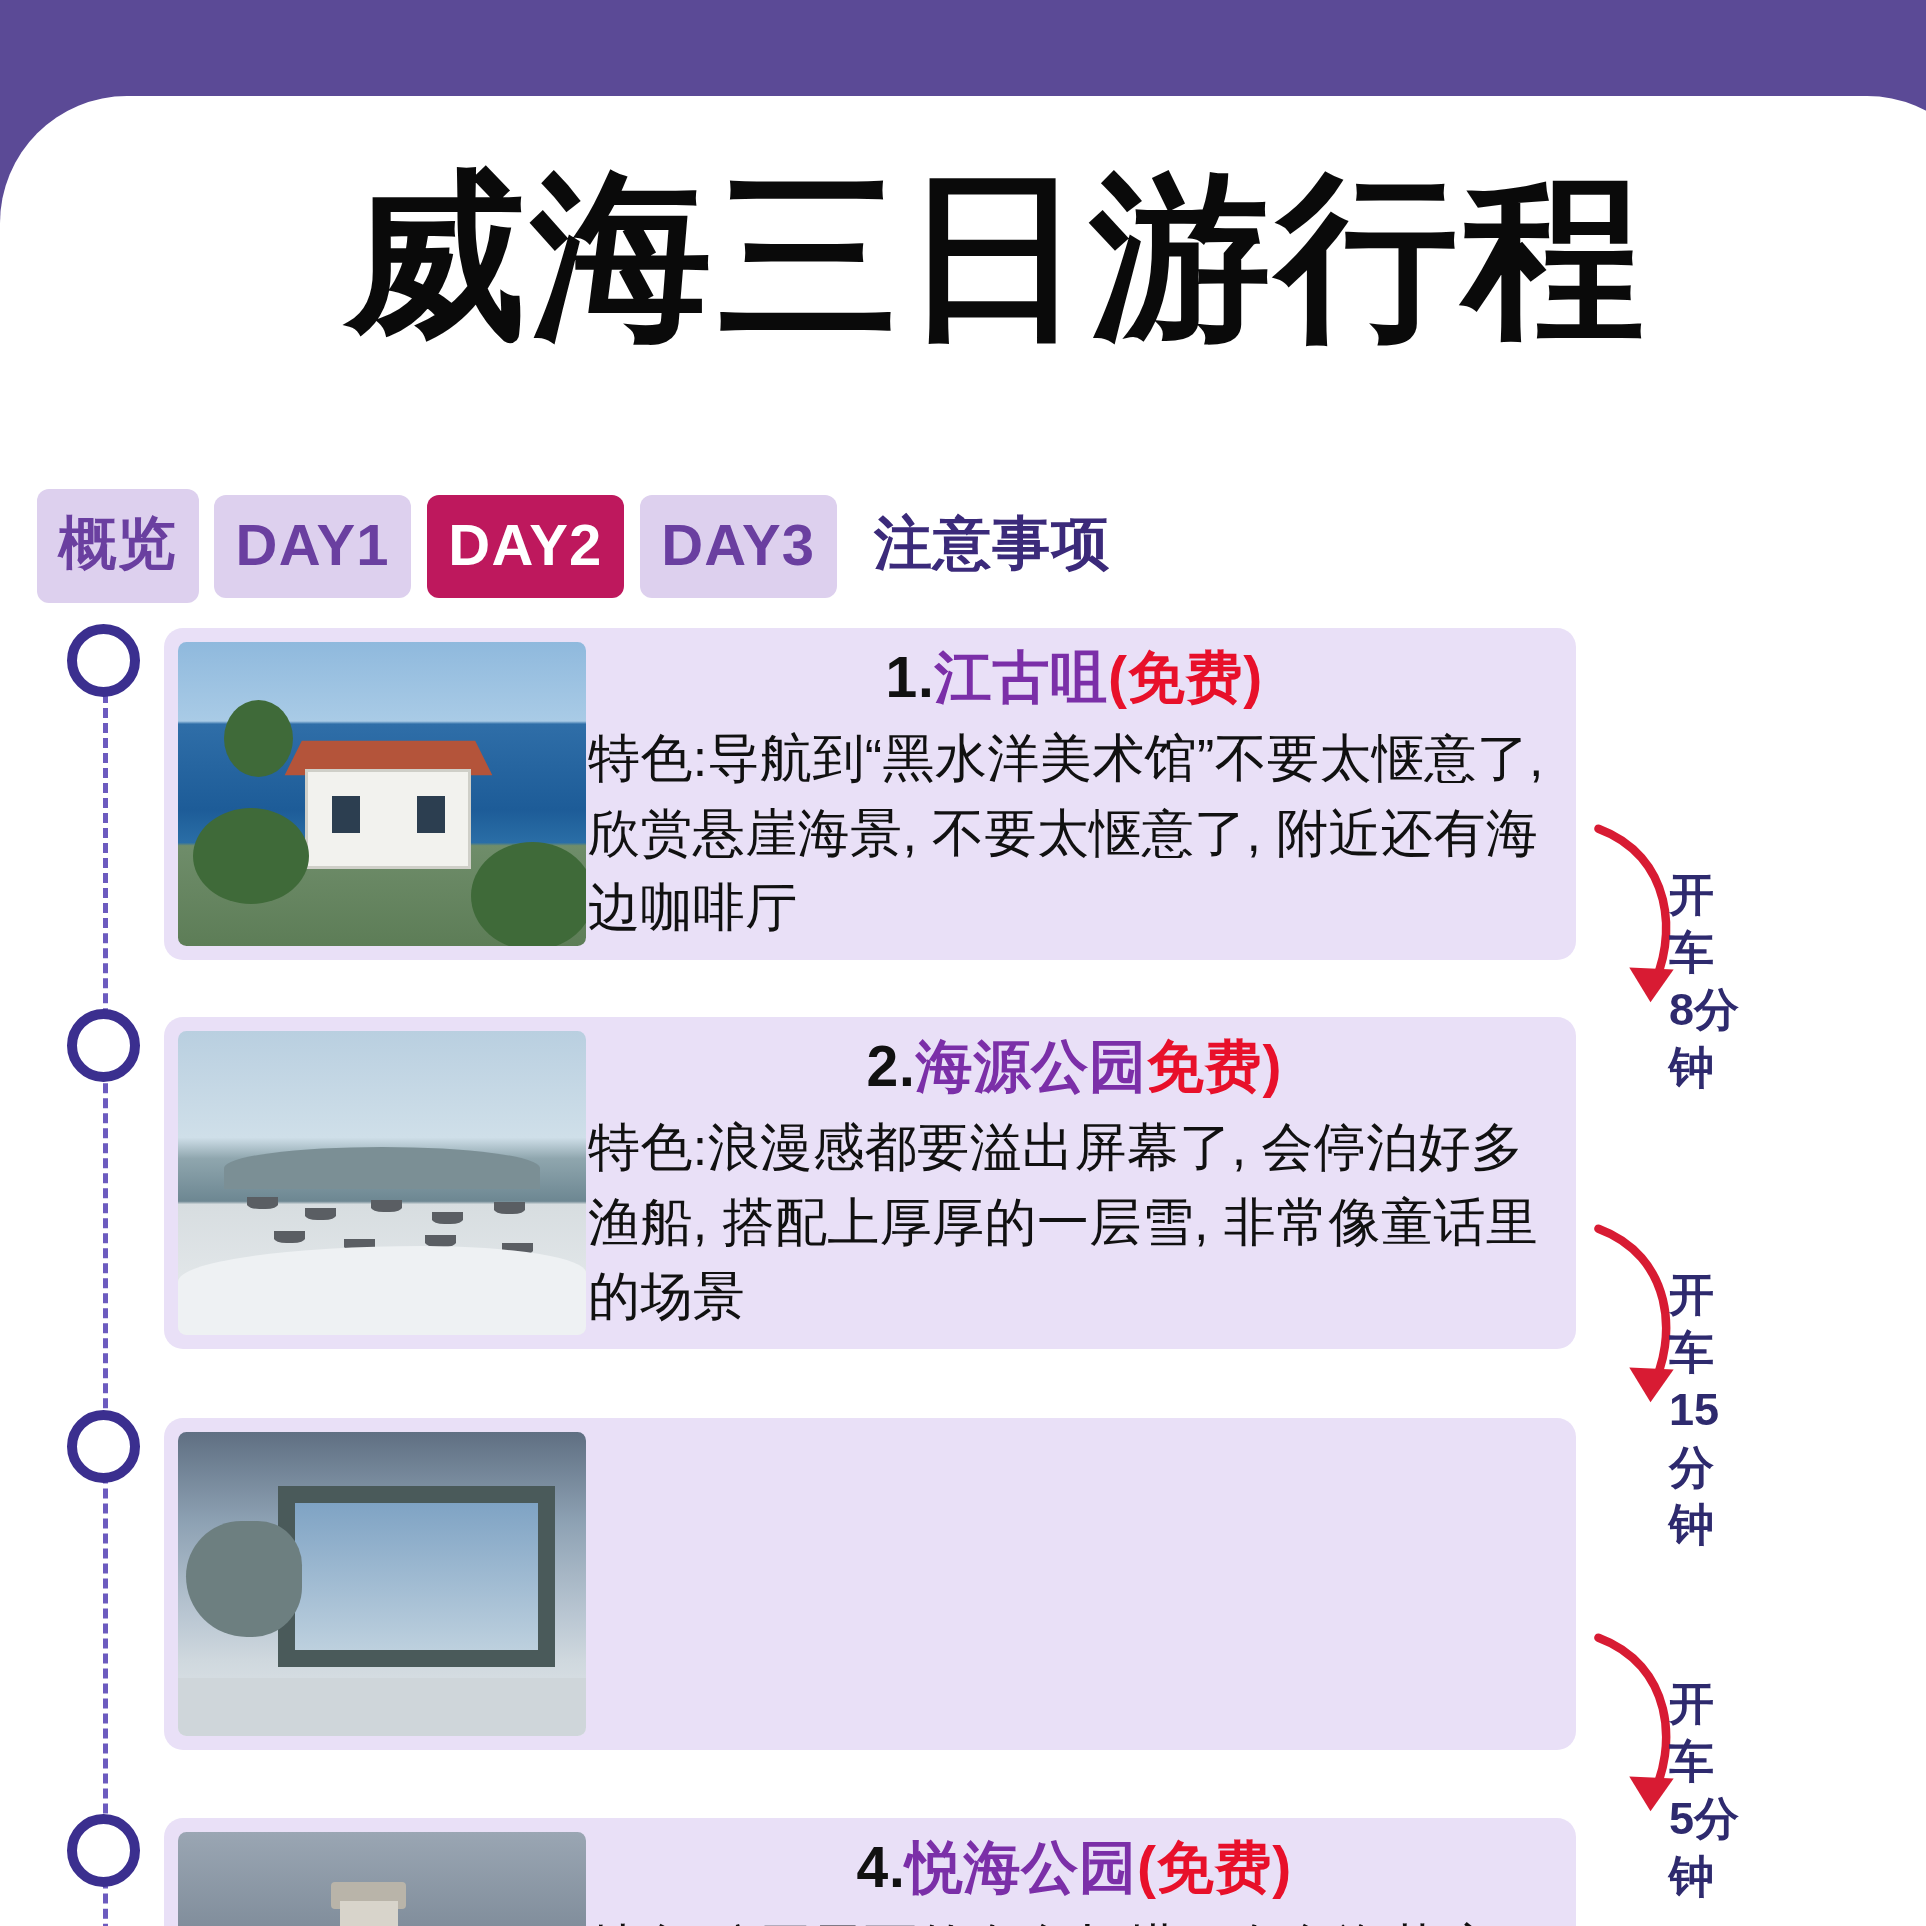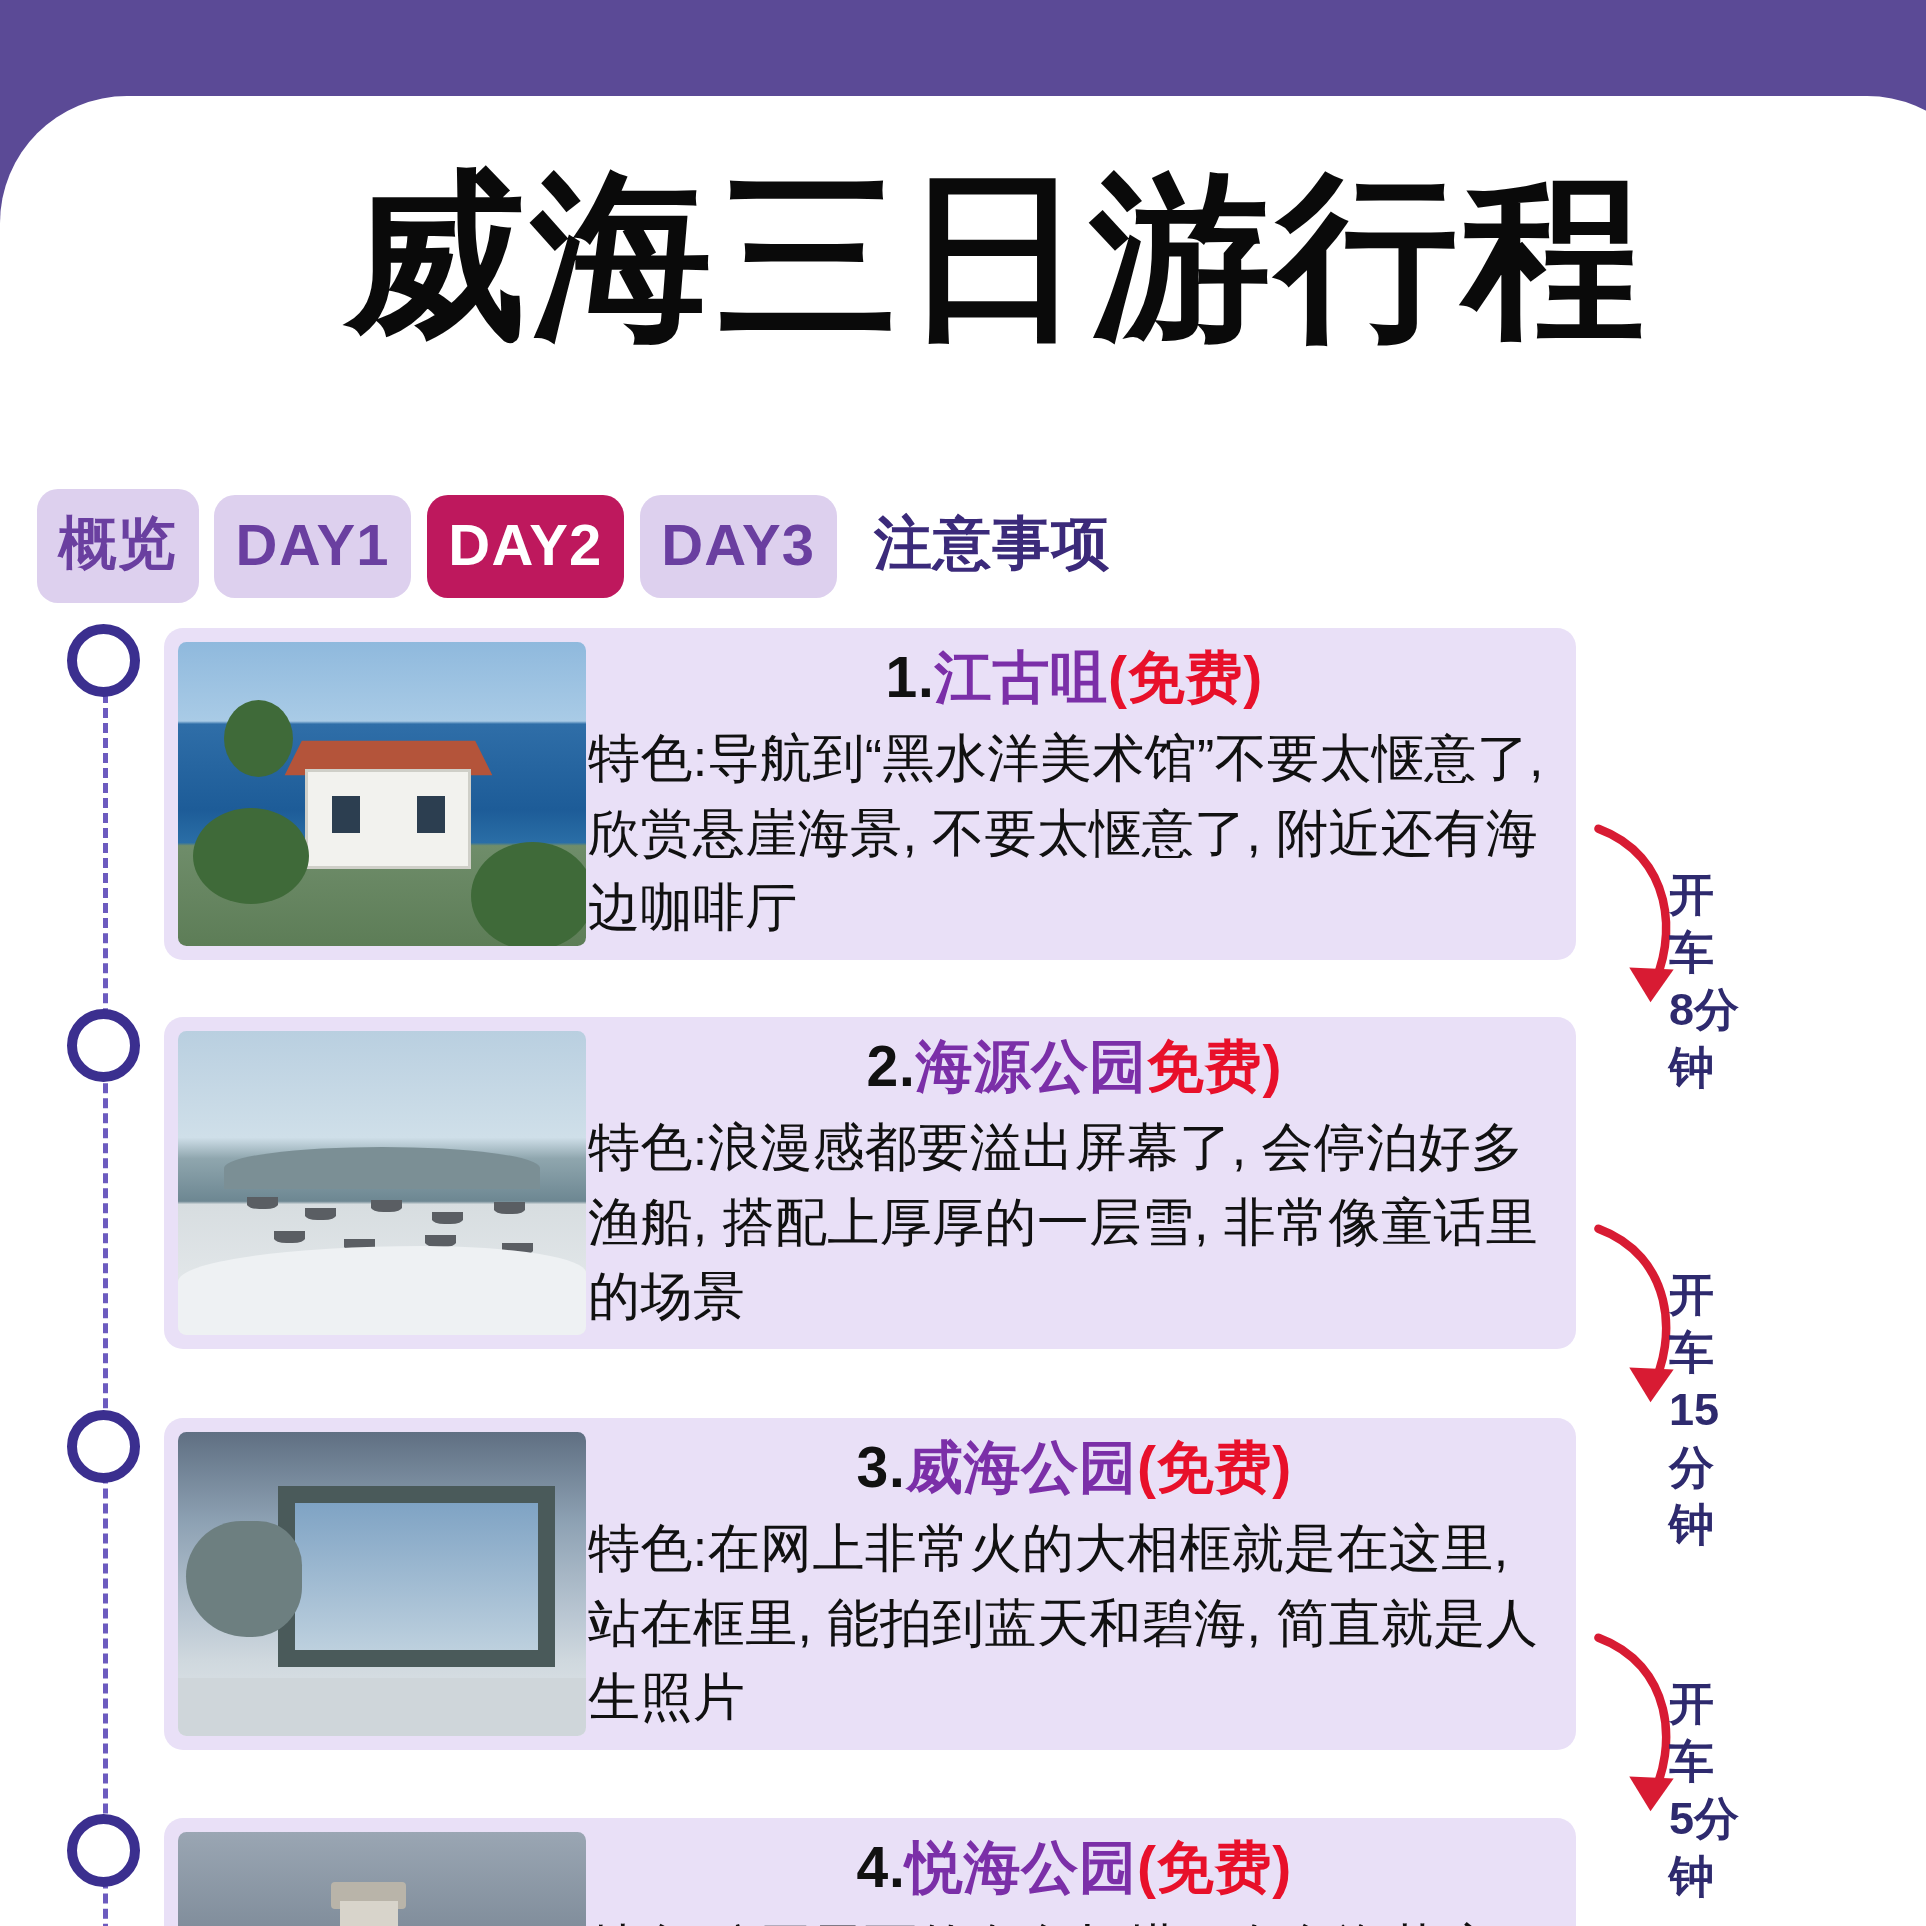--- a/index.html
+++ b/index.html
@@ -45,21 +45,21 @@
     left: 37px;
     top: 489px;
     width: 1926px;
     display: flex;
     align-items: center;
     gap: 15.4px;
   }
   .tab {
     background: #ddd0ee;
     color: #6a3fa0;
-    border-radius: 21px;
+    border-radius: 12px;
     font-size: 58px;
     font-weight: bold;
     letter-spacing: 1.2px;
     padding: 16px 21.6px 20px 21.6px;
     white-space: nowrap;
   }
   .tab.active {
     background: #be185d;
     color: #ffffff;
   }
@@ -249,26 +249,20 @@
   </div>
 
   <div class="card" style="top:1418px">
     <div class="card-inner">
       <div class="thumb ph3">
         <div class="sky"></div>
         <div class="frame"></div>
         <div class="hand"></div>
         <div class="ground"></div>
       </div>
-      <div class="body">
-        <div class="head">
-          <span class="paren">3.</span><span class="name">威海公园</span><span class="free">(免费)</span>
-        </div>
-        <div class="desc">特色:在网上非常火的大相框就是在这里, 站在框里, 能拍到蓝天和碧海, 简直就是人生照片</div>
-      </div>
     </div>
   </div>
 
   <div class="conn" style="left:1583px; top:1630px;">
     <svg width="162" height="216" viewBox="0 0 420 560">
       <path d="M40 20 C 230 90, 250 300, 175 440" stroke="#d81b33" stroke-width="22" fill="none" stroke-linecap="round"></path>
       <path d="M175 470 L 120 380 L 235 385 Z" fill="#d81b33"></path>
     </svg>
     <div class="lab">开车
 5分钟</div>

